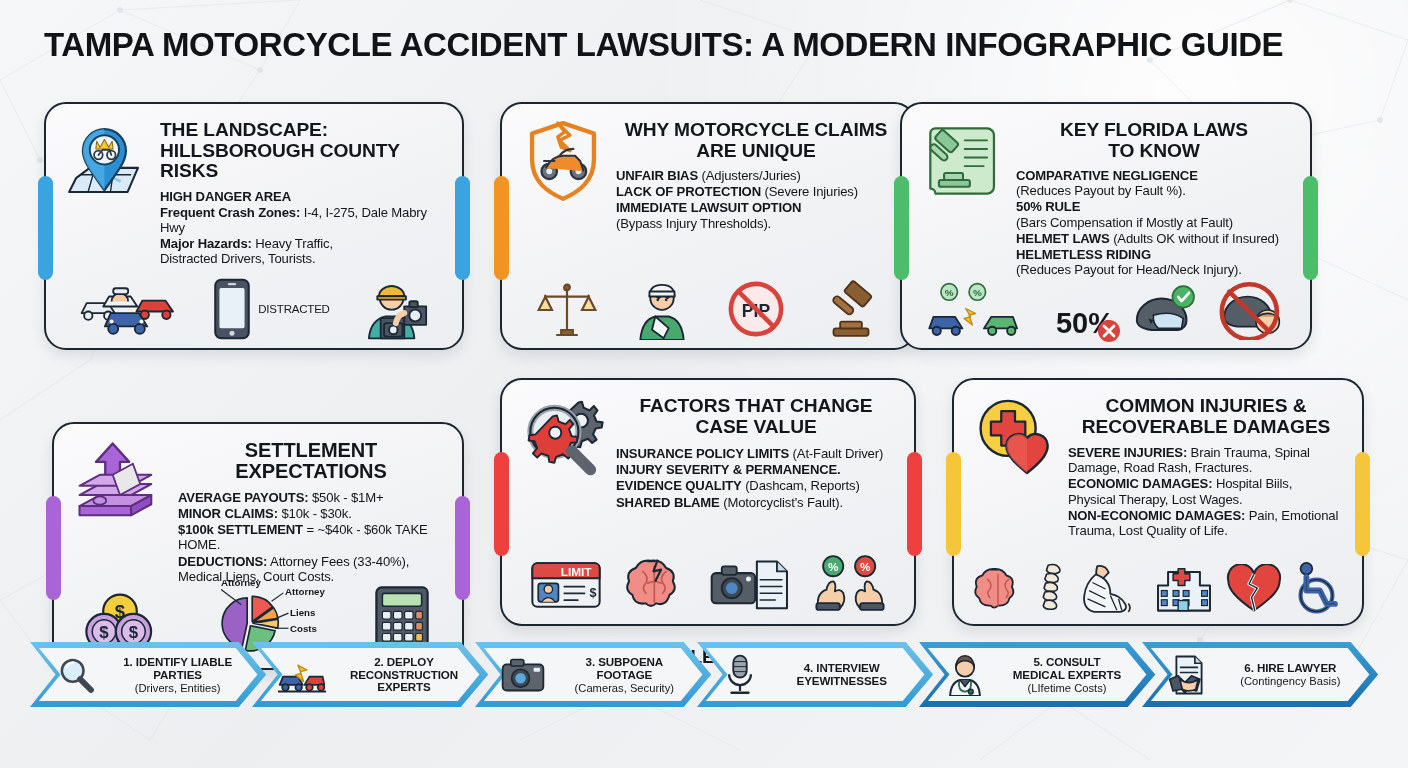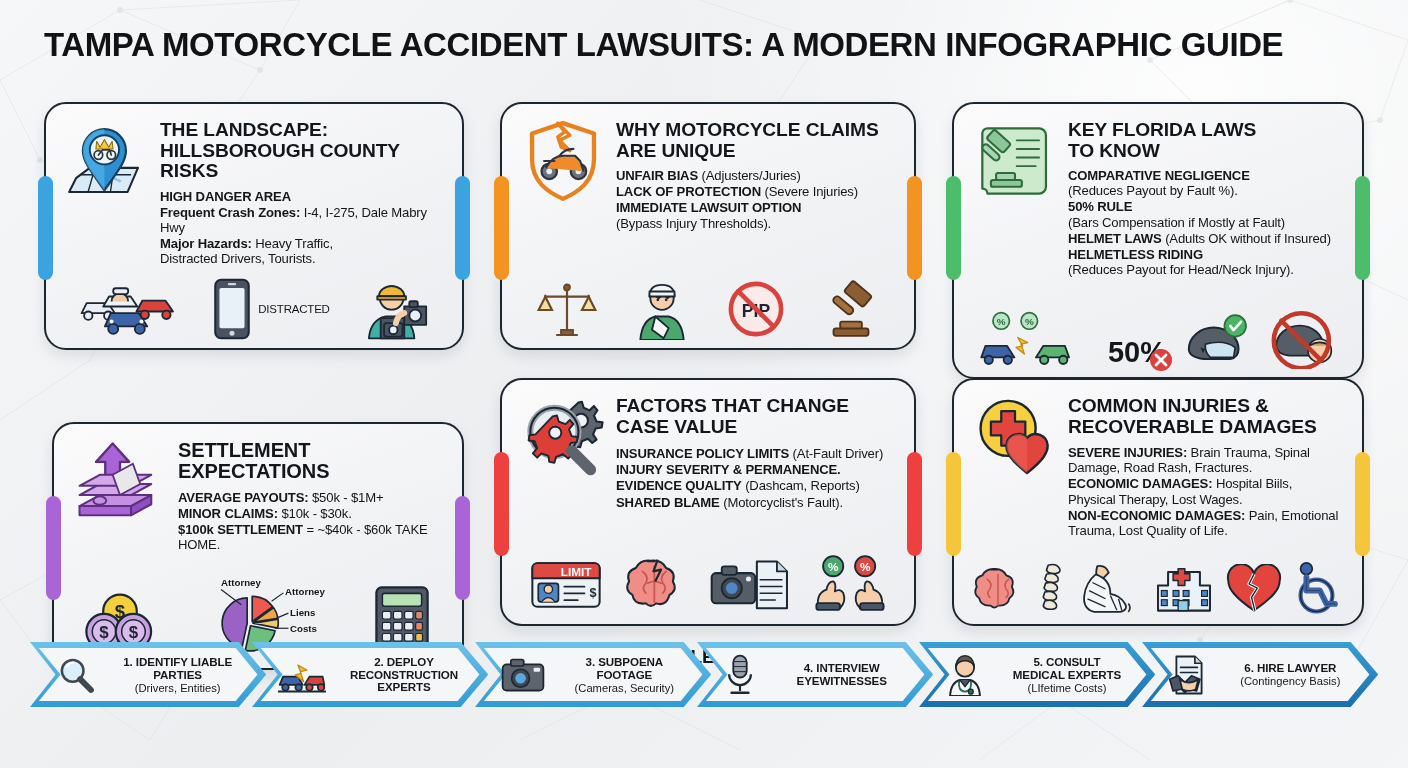--- a/index.html
+++ b/index.html
@@ -47,21 +47,21 @@
   .accent.right { right: -8px; }
 
   .card-head { display: flex; gap: 10px; align-items: flex-start; }
   .card-icon { flex: 0 0 auto; width: 86px; height: 86px; display: block; }
   .card-icon.wide { width: 96px; height: 92px; }
   .head-text { flex: 1 1 auto; padding-top: 2px; }
 
   .card-title {
     font-size: 19.2px; font-weight: 700; color: #13171c;
     line-height: 1.07; letter-spacing: -0.1px;
-    text-align: left; text-transform: uppercase;
+    text-align: center; text-transform: uppercase;
   }
   .card-title.left { text-align: left; }
 
   .bullets { margin-top: 7px; }
   .bullets p {
     font-size: 13.1px; line-height: 1.16; color: #141619;
     margin-bottom: 1px; letter-spacing: -0.15px;
   }
   .bullets b { font-weight: 700; }
   .bullets .sub { display: block; }
@@ -282,21 +282,21 @@
             <rect x="30" y="8" width="30" height="17" rx="3" transform="rotate(40 45 17)" fill="#8a5d33"></rect>
             <rect x="14" y="26" width="28" height="9" rx="4" transform="rotate(40 28 30)" fill="#a3703f"></rect>
             <rect x="16" y="58" width="42" height="9" rx="3" fill="#8a5d33"></rect>
             <rect x="24" y="50" width="26" height="8" rx="2" fill="#a3703f"></rect>
           </g>
         </svg>
       </div>
     </div>
   </div>
 
-  <div class="card" style="left:952px; top:102px; width:412px; height:277px;">
+  <div class="card" style="left:900px; top:102px; width:412px; height:248px;">
     <div class="accent left" style="background:#4cbd6a; top:72px; height:104px;"></div>
     <div class="accent right" style="background:#4cbd6a; top:72px; height:104px;"></div>
     <div class="card-inner">
       <div class="card-head">
         <svg class="card-icon" viewBox="0 0 100 100">
           <path d="M18 12 h60 a8 8 0 0 1 8 8 v60 a8 8 0 0 1 -8 8 h-60 a6 6 0 0 0 -6 -6 v-64 a6 6 0 0 1 6 -6 z" fill="#cdeacd" stroke="#2f6b3b" stroke-width="2.6" stroke-linejoin="round"></path>
           <g stroke="#2f6b3b" stroke-width="2.2" stroke-linecap="round">
             <path d="M52 26 h26"></path>
               <path d="M52 36 h26"></path>
               <path d="M52 46 h26"></path>
@@ -381,20 +381,21 @@
           <ellipse cx="30" cy="68" rx="7" ry="4.5" fill="none" stroke="#5e2f80" stroke-width="2"></ellipse>
         </svg>
         <div class="head-text">
           <div class="card-title" style="font-size:20px;">
             <span>SETTLEMENT EXPECTATIONS</span>
           </div>
           <div class="bullets">
             <p><b>AVERAGE PAYOUTS:</b><span> $50k - $1M+</span></p>
             <p><b>MINOR CLAIMS:</b><span> $10k - $30k.</span></p>
             <p><b>$100k SETTLEMENT</b><span> = ~$40k - $60k TAKE</span><span class="sub">HOME.</span></p>
+            <p><b>DEDUCTIONS:</b><span> Attorney Fees (33-40%),</span><span class="sub">Medical Liens, Court Costs.</span></p>
           </div>
         </div>
       </div>
 
       <div class="icon-strip" style="bottom:6px; align-items:center;">
         <svg width="74" height="66" viewBox="0 0 88 78">
           <circle cx="44" cy="30" r="20" fill="#f3cf3e" stroke="#1b2733" stroke-width="2.6"></circle>
           <text x="44" y="38" text-anchor="middle" font-size="22" font-weight="700" fill="#1b2733" font-family="Liberation Sans, sans-serif">$</text>
           <circle cx="25" cy="54" r="21" fill="#c7a0e0" stroke="#1b2733" stroke-width="2.6"></circle>
           <circle cx="25" cy="54" r="14" fill="#d9bcea" stroke="#1b2733" stroke-width="1.8"></circle>

